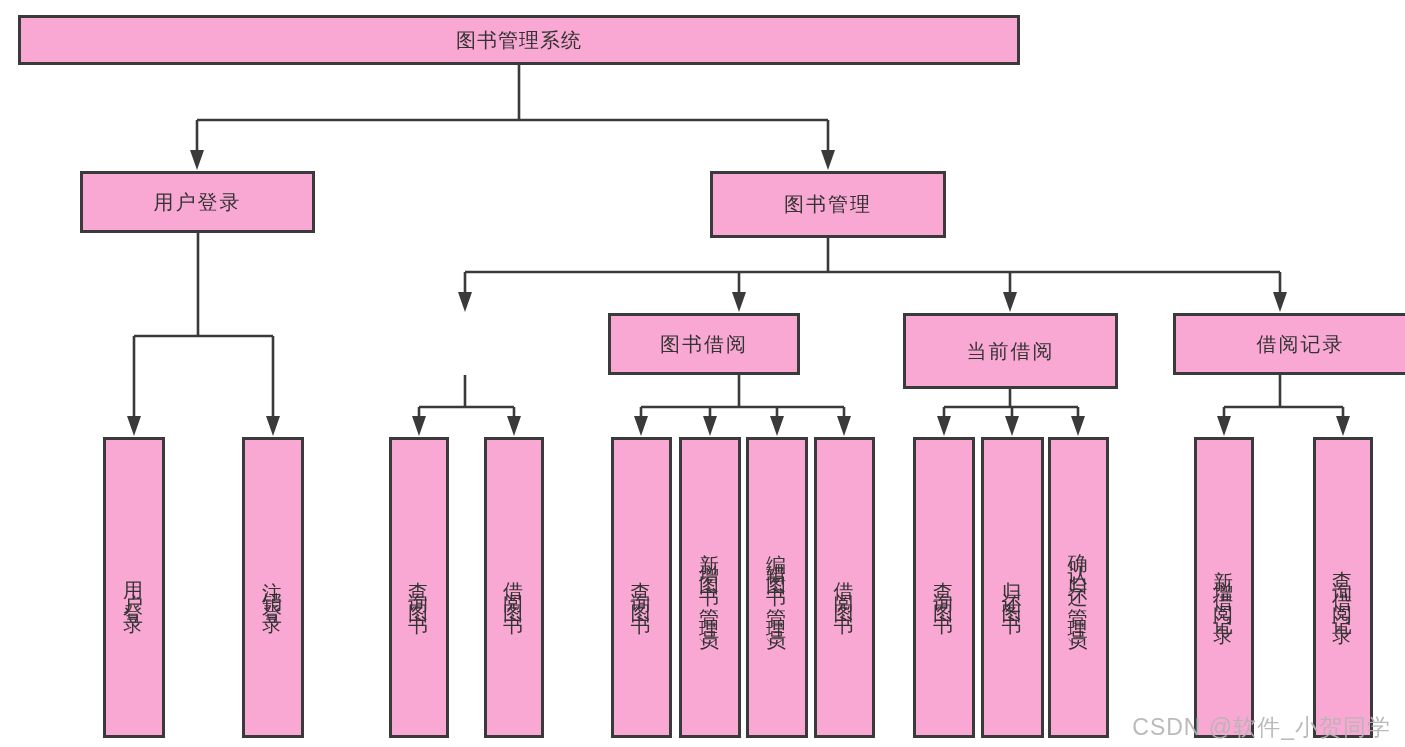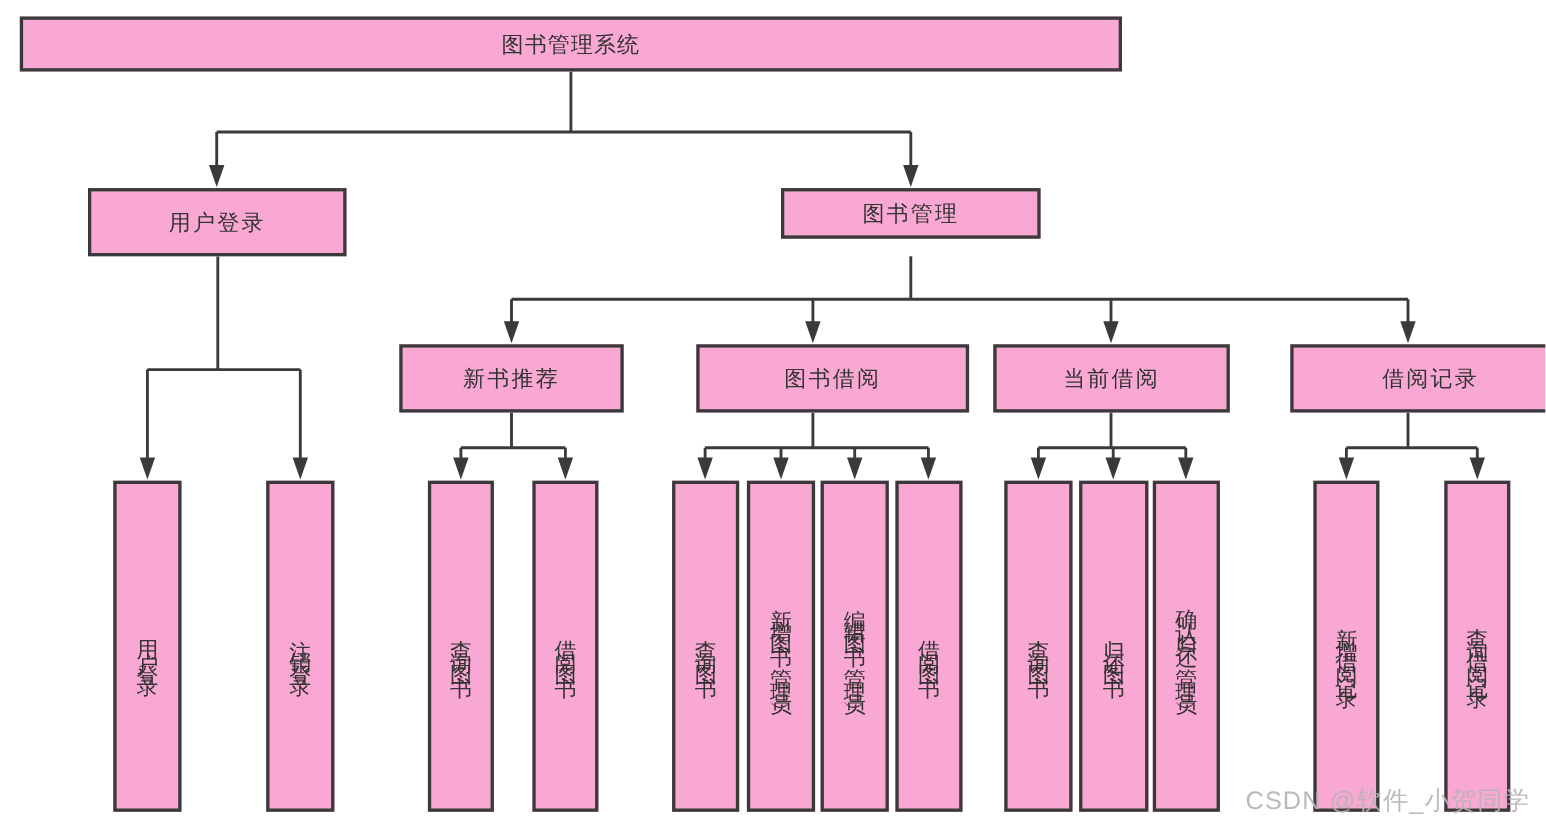--- a/index.html
+++ b/index.html
@@ -94,25 +94,24 @@
     <line x1="1224" y1="407" x2="1343" y2="407"></line>
     <line x1="1224" y1="407" x2="1224" y2="420"></line>
       <polygon points="1217,416 1231,416 1224,436"></polygon>
     <line x1="1343" y1="407" x2="1343" y2="420"></line>
       <polygon points="1336,416 1350,416 1343,436"></polygon>
   </svg>
 
   <div class="node title" style="left:18px; top:15px; width:1002px; height:50px;">图书管理系统</div>
 
   <div class="node" style="left:80px; top:171px; width:235px; height:62px;">用户登录</div>
-  <div class="node" style="left:710px; top:171px; width:236px; height:46px;">图书管理</div>
+  <div class="node" style="left:710px; top:171px; width:236px; height:67px;">图书管理</div>
 
-  <div class="node" style="left:363px; top:313px; width:204px; height:62px;">新书推荐</div>
-  <div class="node" style="left:633px; top:313px; width:248px; height:62px;">图书借阅</div>
-  <div class="node" style="left:903px; top:313px; width:215px; height:62px;">当前借阅</div>
+  <div class="node" style="left:608px; top:313px; width:192px; height:62px;">图书借阅</div>
+  <div class="node" style="left:903px; top:313px; width:215px; height:76px;">当前借阅</div>
   <div class="node" style="left:1173px; top:313px; width:255px; height:62px;">借阅记录</div>
 
   <div class="node v" style="left:103px; top:437px; width:62px; height:301px;">用户登录</div>
   <div class="node v" style="left:242px; top:437px; width:62px; height:301px;">注销登录</div>
 
   <div class="node v" style="left:389px; top:437px; width:60px; height:301px;">查询图书</div>
   <div class="node v" style="left:484px; top:437px; width:60px; height:301px;">借阅图书</div>
 
   <div class="node v" style="left:611px; top:437px; width:61px; height:301px;">查询图书</div>
   <div class="node v" style="left:679px; top:437px; width:62px; height:301px;">新增图书（管理员）</div>

